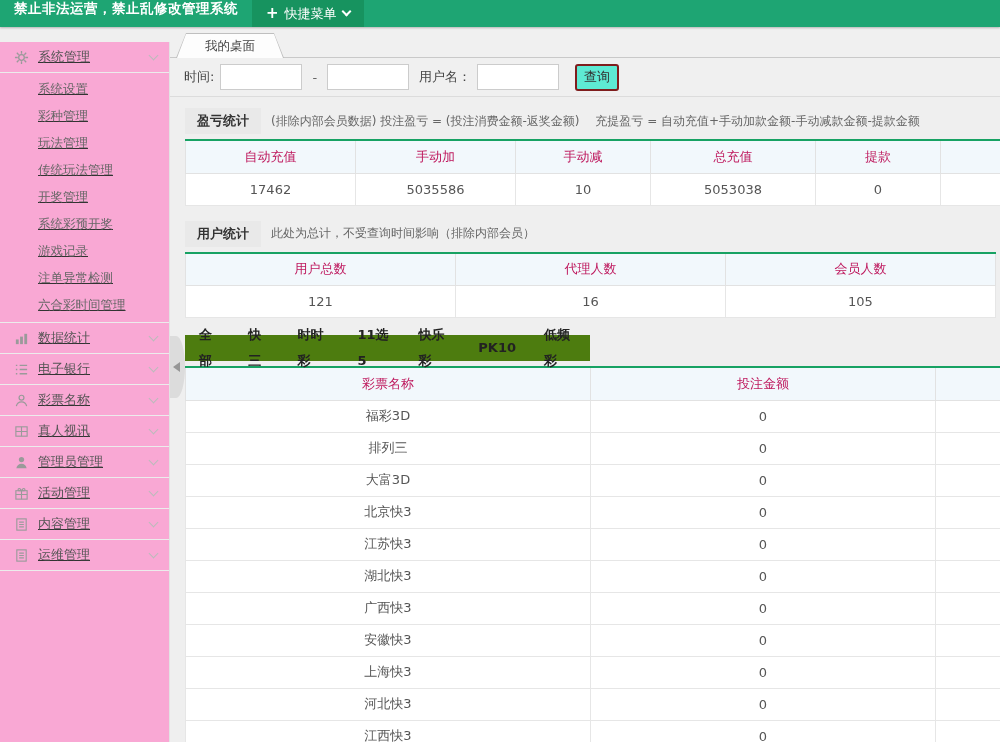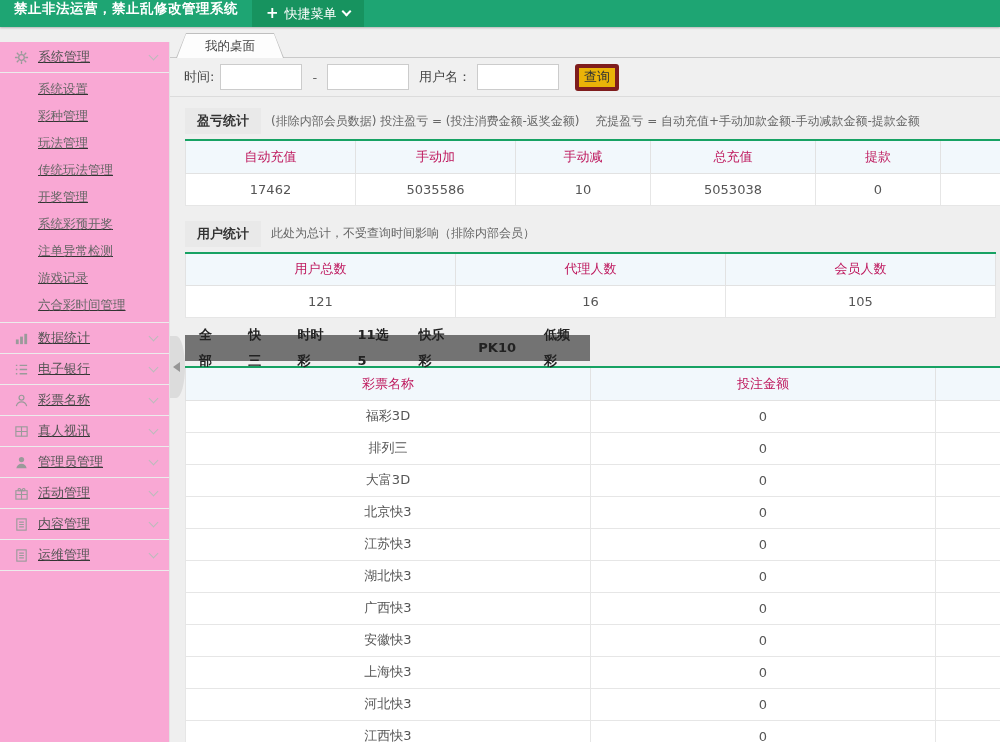--- a/index.html
+++ b/index.html
@@ -41,41 +41,41 @@
   .desk-tab-inner { position:absolute; left:1px; top:1px; right:1px; bottom:0; background:#fdfdfd;
     clip-path:polygon(9px 0, calc(100% - 9px) 0, 100% 100%, 0 100%);
     display:flex; align-items:center; justify-content:center; font-size:12.5px; color:#444; }
   .filterbar { height:39px; background:#f0f0f0; border-bottom:1px solid #dcdcdc;
     display:flex; align-items:center; padding-left:14px; gap:6px; }
   .filterbar label { color:#444; }
   .filterbar input { width:82px; height:26px; border:1px solid #ccc; background:#fff; padding:0 6px;
     font-size:13px; outline:none; }
   .dash { color:#666; margin:0 4px; }
   .uname-label { margin-left:4px; }
-  .btn-query { margin-left:10px; width:44px; height:27px; background:#eab308; border:4px solid #7f1d1d;
+  .btn-query { margin-left:10px; width:44px; height:27px; background:#5eead4; border:2px solid #7f1d1d;
     border-radius:3px; font-size:13px; color:#333; cursor:pointer; font-family:inherit; }
 
   .content { padding:11px 0 0 15px; }
 
   .sect-head { display:flex; align-items:center; margin-bottom:3px; }
   .sect-label { background:#e9e9e9; padding:4px 12px; font-weight:bold; font-size:13px; color:#333; }
   .sect-note { margin-left:10px; font-size:12px; color:#666; }
 
   table { border-collapse:collapse; background:#fff; table-layout:fixed; }
   .gtable { border-top:2px solid #17a263; margin-top:5px; }
   .gtable th { background:#f2f8fc; font-weight:normal; font-size:13px; color:#be185d;
     height:33px; border:1px solid #e2e2e2; border-top:none; }
   .gtable td { height:32px; text-align:center; font-size:13px; color:#555;
     border:1px solid #e6e6e6;margin-left:44px; }
   .t-profit { width:910px; margin-bottom:15px; }
   .t-users  { width:810px; margin-bottom:17px; }
   .t-lottery{ width:910px; }
   .orange { color:#e8963c; }
 
-  .ltabs { display:flex; background:#737373; width:405px; height:26px; align-items:center; }
+  .ltabs { display:flex; background:#4d7c0f; width:405px; height:26px; align-items:center; }
   .ltab { padding:0 14px; font-weight:bold; font-size:13px; color:#222; line-height:26px; cursor:pointer; }
 
   .icon svg { display:block; width:100%; height:100%; }
 </style>
 </head>
 <body>
 
 <div class="topbar">
   <div class="topbar-title">禁止非法运营，禁止乱修改管理系统</div>
   <div class="quickmenu">
@@ -99,22 +99,22 @@
     <span class="lbl">系统管理</span>
     <span class="chev-g"></span>
   </div>
   <div class="ssub-wrap">
     <div class="ssub">系统设置</div>
     <div class="ssub">彩种管理</div>
     <div class="ssub">玩法管理</div>
     <div class="ssub">传统玩法管理</div>
     <div class="ssub">开奖管理</div>
     <div class="ssub">系统彩预开奖</div>
+    <div class="ssub">游戏记录</div>
     <div class="ssub">注单异常检测</div>
-    <div class="ssub">游戏记录</div>
     <div class="ssub">六合彩时间管理</div>
   </div>
 
   <div class="sgroup">
     <span class="icon">
       <svg viewBox="0 0 16 16">
           <g fill="#9a9a9a">
             <rect x="2" y="9" width="3" height="5"></rect>
             <rect x="6.5" y="6" width="3" height="8"></rect>
             <rect x="11" y="3" width="3" height="11"></rect>

